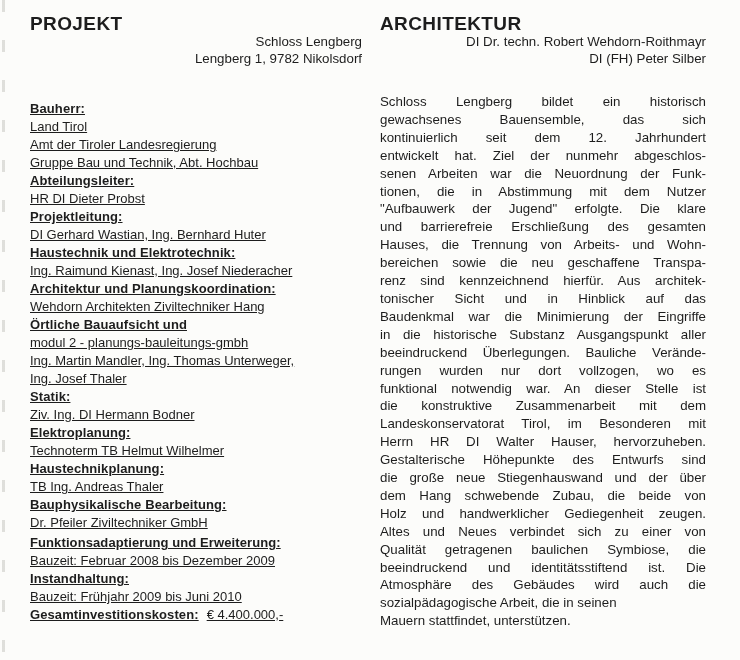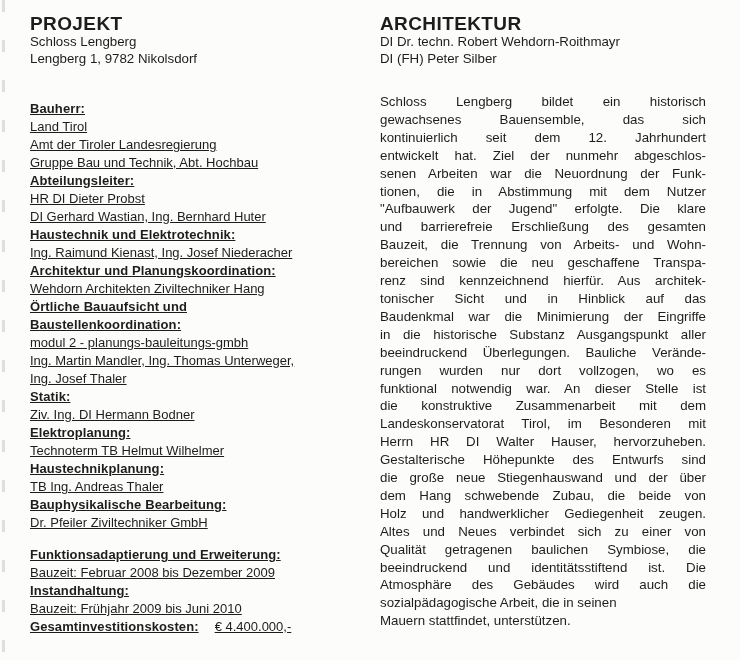--- a/index.html
+++ b/index.html
@@ -23,34 +23,34 @@
 
   .col { position: absolute; top: 14px; }
   .col-left  { left: 30px;  width: 332px; }
   .col-right { left: 380px; width: 326px; }
 
   .sec-title {
     font-size: 19px; font-weight: bold;
     letter-spacing: 0.4px; line-height: 19px;
   }
   .hdr-lines .hline {
-    font-size: 13.3px; line-height: 17px;
+    font-size: 13.3px; line-height: 17px; text-align: right;
   }
 
   .detail-list { margin-top: 33px; }
   .detail-list .line, .fact-list .line, .cost-line {
     font-size: 13px; line-height: 18px;
     white-space: nowrap;
     text-decoration: underline;
   }
   .line.bold { font-weight: bold; letter-spacing: 0.1px; }
 
-  .fact-list { margin-top: 14px; }
+  .fact-list { margin-top: 2px; }
   .cost-line .cost-label { font-weight: bold; letter-spacing: 0.1px; }
-  .cost-line .cost-value { font-weight: normal; margin-left: 16px; }
+  .cost-line .cost-value { font-weight: normal; margin-left: 8px; }
 
   .para { margin-top: 26px; }
   .para .rline {
     font-size: 13.3px; line-height: 17.9px;
     text-align: justify;
     text-align-last: justify;
   }
   
   .para .rline:nth-last-child(-n+2) {
     text-align-last: left;
@@ -80,34 +80,34 @@
         <div class="line">Land Tirol</div>
 
         <div class="line">Amt der Tiroler Landesregierung</div>
 
         <div class="line">Gruppe Bau und Technik, Abt. Hochbau</div>
 
         <div class="line bold">Abteilungsleiter:</div>
 
         <div class="line">HR DI Dieter Probst</div>
 
+        <div class="line bold">Projektleitung:</div>
 
         <div class="line">DI Gerhard Wastian, Ing. Bernhard Huter</div>
 
         <div class="line bold">Haustechnik und Elektrotechnik:</div>
 
         <div class="line">Ing. Raimund Kienast, Ing. Josef Niederacher</div>
 
         <div class="line bold">Architektur und Planungskoordination:</div>
 
         <div class="line">Wehdorn Architekten Ziviltechniker Hang</div>
 
         <div class="line bold">Örtliche Bauaufsicht und</div>
 
-        <div class="line bold">Baustellenkoordination:</div>
 
         <div class="line">modul 2 - planungs-bauleitungs-gmbh</div>
 
         <div class="line">Ing. Martin Mandler, Ing. Thomas Unterweger,</div>
 
         <div class="line">Ing. Josef Thaler</div>
 
         <div class="line bold">Statik:</div>
 
         <div class="line">Ziv. Ing. DI Hermann Bodner</div>
@@ -162,21 +162,21 @@
         <div class="rline">entwickelt hat. Ziel der nunmehr abgeschlos-</div>
 
         <div class="rline">senen Arbeiten war die Neuordnung der Funk-</div>
 
         <div class="rline">tionen, die in Abstimmung mit dem Nutzer</div>
 
         <div class="rline">"Aufbauwerk der Jugend" erfolgte. Die klare</div>
 
         <div class="rline">und barrierefreie Erschließung des gesamten</div>
 
-        <div class="rline">Bauzeit, die Trennung von Arbeits- und Wohn-</div>
+        <div class="rline">Hauses, die Trennung von Arbeits- und Wohn-</div>
 
         <div class="rline">bereichen sowie die neu geschaffene Transpa-</div>
 
         <div class="rline">renz sind kennzeichnend hierfür. Aus architek-</div>
 
         <div class="rline">tonischer Sicht und in Hinblick auf das</div>
 
         <div class="rline">Baudenkmal war die Minimierung der Eingriffe</div>
 
         <div class="rline">in die historische Substanz Ausgangspunkt aller</div>

